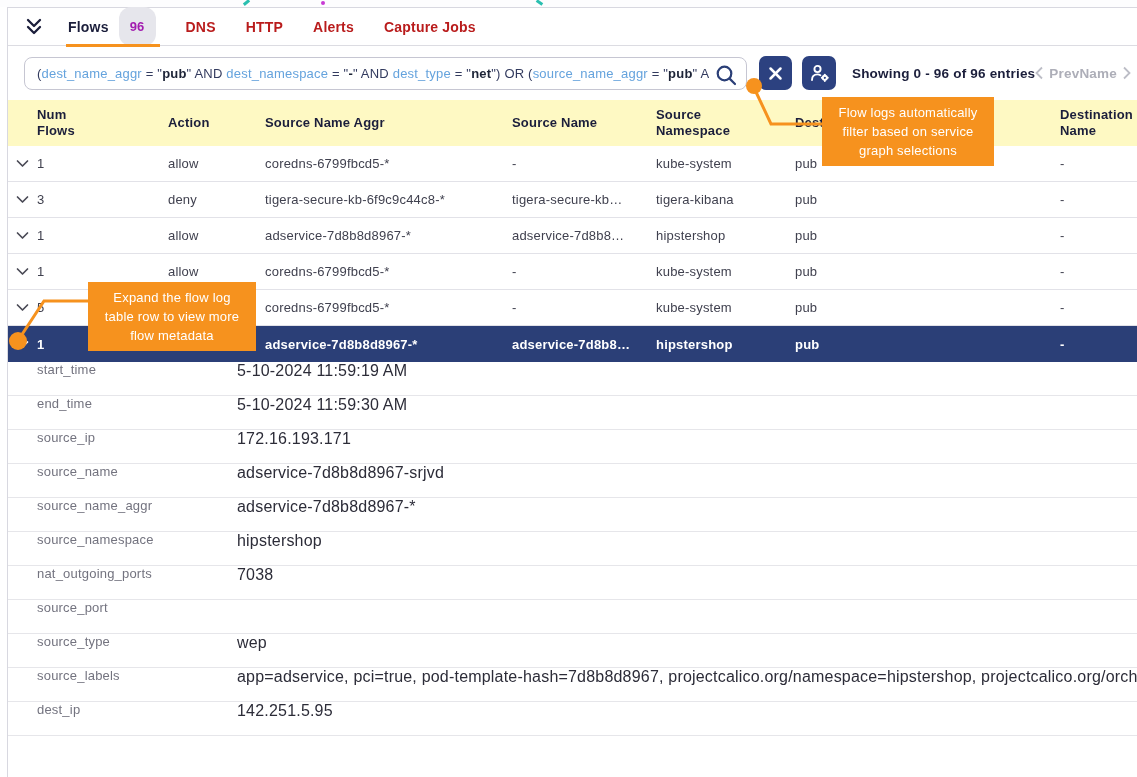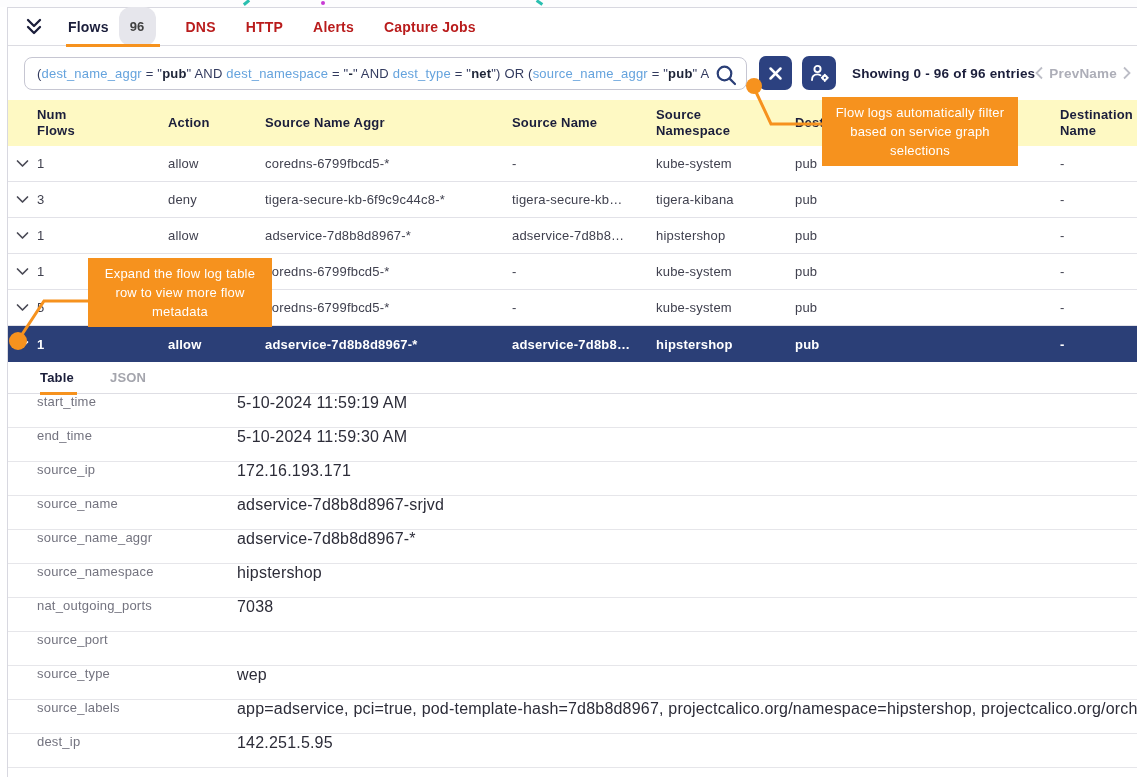--- a/index.html
+++ b/index.html
@@ -15,21 +15,21 @@
     border-left:1px solid #d8d8e0; border-top:1px solid #d8d8e0; }
 
   
   .tabbar { height:38px; display:flex; align-items:center; padding-left:14px;
     border-bottom:1px solid #dcdce2; }
   .expand-icon { width:26px; height:24px; margin-right:20px; cursor:pointer; display:flex; align-items:center; }
   .tab { position:relative; height:38px; display:flex; align-items:center; margin-right:30px;
     font-size:14px; font-weight:700; color:#b91c1c; cursor:pointer; }
   .tab.active { color:#1b1e3b; }
   .tab.active::after { content:""; position:absolute; left:-2px; right:-4px; bottom:-1px; height:3px; background:#f6921e; }
-  .badge { margin-left:10px; background:#e6e6ec; color:#404040; border-radius:12px;
+  .badge { margin-left:10px; background:#e6e6ec; color:#a21caf; border-radius:12px;
     padding:12px 11px; font-size:13px; font-weight:700;text-align:right; }
 
   
   .toolbar { height:54px; display:flex; align-items:center; padding-left:16px; }
   .querybox { position:relative; width:732px; height:33px; border:1px solid #c6c6d2; border-radius:8px;
     background:#fff; display:flex; align-items:center; padding:0 34px 0 12px; overflow:hidden; cursor:text; }
   .qtext { white-space:nowrap; overflow:hidden; font-size:13px; }
   .q-field { color:#65a3dd; }
   .q-op { color:#323a5e; }
   .q-value { color:#1d2437; font-weight:700; }
@@ -65,22 +65,22 @@
   .dtab.active { color:#1b1e3b; }
   .dtab.active::after { content:""; position:absolute; left:0; right:-3px; bottom:-1px; height:3px; background:#f6921e; }
   .drow { display:flex; height:34px; align-items:flex-start; border-bottom:1px solid #e6e6ea; }
   .dkey { margin-left:29px; width:200px; flex:none; font-size:13px; color:#73737f; white-space:nowrap; }
   .dval { flex:1; font-size:16px; color:#2c2c38; white-space:nowrap; overflow:hidden; }
 
   
   .overlay { position:absolute; left:0; top:0; width:1137px; height:777px; pointer-events:none; z-index:30; }
   .callout { position:absolute; z-index:31; background:#f6921e; color:#fff; font-size:13px;
     line-height:19px; text-align:center; padding:6px 10px; }
-  .callout1 { left:822px; top:97px; width:196px; }
-  .callout2 { left:88px; top:258px; width:184px; }
+  .callout1 { left:822px; top:97px; width:172px; }
+  .callout2 { left:88px; top:282px; width:168px; }
 
   svg { display:block; }
 </style>
 </head>
 <body>
 <div class="page">
 
   <div class="sliver">
     <span class="mark" style="left:243px;width:7px;height:3px;background:#2abfb0;transform:rotate(-40deg);"></span>
     <span class="mark" style="left:321px;width:4px;height:4px;border-radius:50%;background:#c83bd4;"></span>
@@ -250,24 +250,20 @@
             <div class="fcell">allow</div>
             <div class="fcell">adservice-7d8b8d8967-*</div>
             <div class="fcell">adservice-7d8b8…</div>
             <div class="fcell">hipstershop</div>
             <div class="fcell">pub</div>
             <div class="fcell">-</div>
           </div>
         </div>
     </div>
 
-    <div class="dtabs">
-      <div class="dtab active">Table</div>
-      <div class="dtab">JSON</div>
-    </div>
     <div id="drows">
         <div class="drow">
           <div class="dkey">start_time</div>
           <div class="dval">5-10-2024 11:59:19 AM</div>
         </div>
         <div class="drow">
           <div class="dkey">end_time</div>
           <div class="dval">5-10-2024 11:59:30 AM</div>
         </div>
         <div class="drow">

